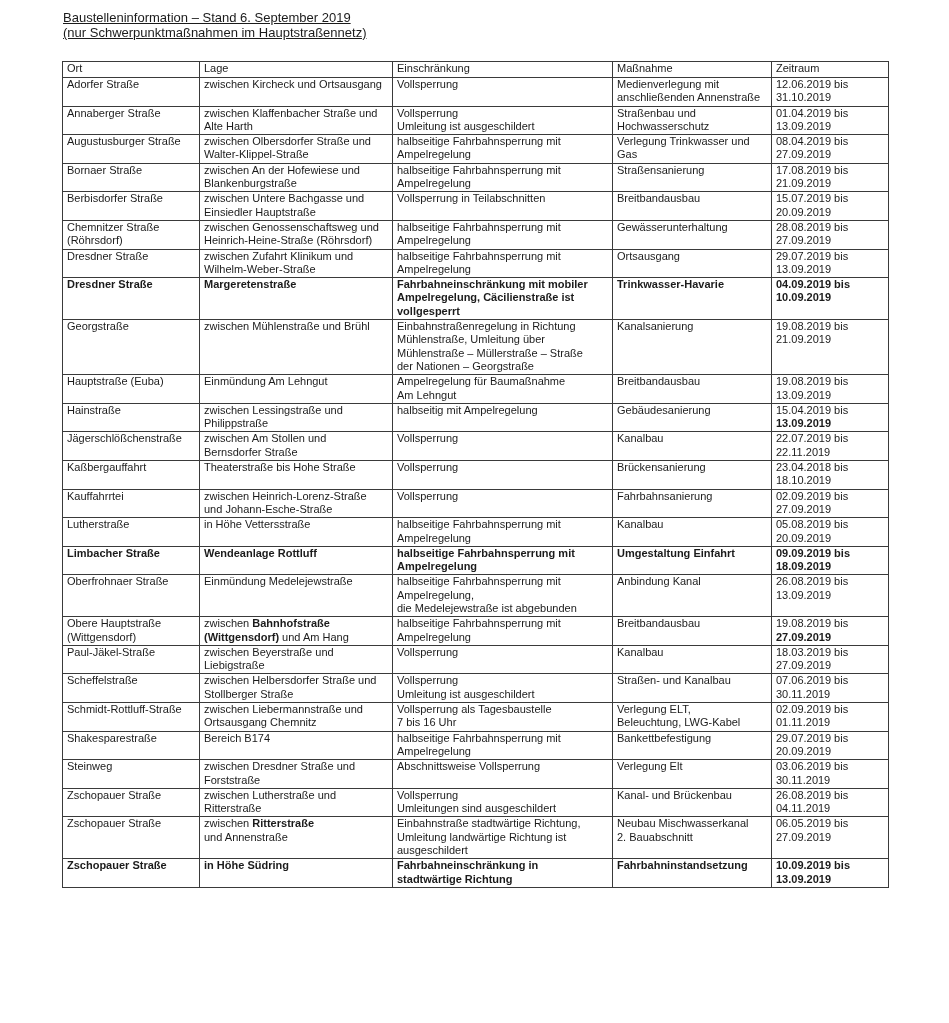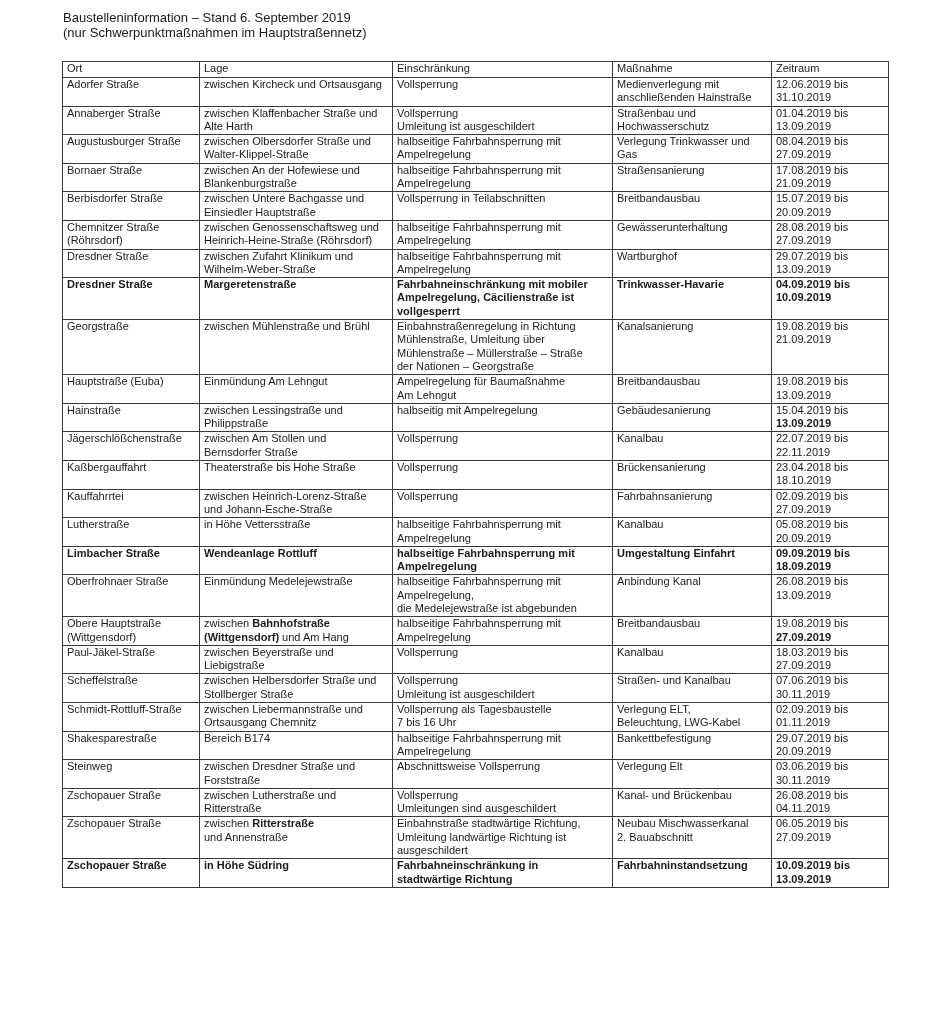--- a/index.html
+++ b/index.html
@@ -12,20 +12,21 @@
     color: #1b1b1b;
   }
   .doc-header {
     margin: 10px 0 0 63px;
     font-size: 13px;
     line-height: 15px;
     color: #1b1b1b;
   }
   .doc-header .title, .doc-header .subtitle {
     white-space: pre;
+    text-decoration: underline;
   }
   table.construction {
     border-collapse: collapse;
     table-layout: fixed;
     width: 826px;
     margin: 21px 0 4px 62px;
     border-radius: 26px;
   }
   table.construction th,
   table.construction td {
@@ -70,21 +71,21 @@
         <th>Maßnahme</th>
         <th>Zeitraum</th>
       </tr>
   </thead>
   <tbody>
       <tr>
         <td>Adorfer Straße</td>
         <td>zwischen Kircheck und Ortsausgang</td>
         <td>Vollsperrung</td>
         <td>Medienverlegung mit
-anschließenden Hainstraße</td>
+anschließenden Annenstraße</td>
         <td>12.06.2019 bis
 31.10.2019</td>
       </tr>
       <tr>
         <td>Annaberger Straße</td>
         <td>zwischen Klaffenbacher Straße und
 Alte Harth</td>
         <td>Vollsperrung
 Umleitung ist ausgeschildert</td>
         <td>Straßenbau und
@@ -132,21 +133,21 @@
         <td>Gewässerunterhaltung</td>
         <td>28.08.2019 bis
 27.09.2019</td>
       </tr>
       <tr>
         <td>Dresdner Straße</td>
         <td>zwischen Zufahrt Klinikum und
 Wilhelm-Weber-Straße</td>
         <td>halbseitige Fahrbahnsperrung mit
 Ampelregelung</td>
-        <td>Wartburghof</td>
+        <td>Ortsausgang</td>
         <td>29.07.2019 bis
 13.09.2019</td>
       </tr>
       <tr class="bold-row">
         <td>Dresdner Straße</td>
         <td>Margeretenstraße</td>
         <td>Fahrbahneinschränkung mit mobiler
 Ampelregelung, Cäcilienstraße ist
 vollgesperrt</td>
         <td>Trinkwasser-Havarie</td>

